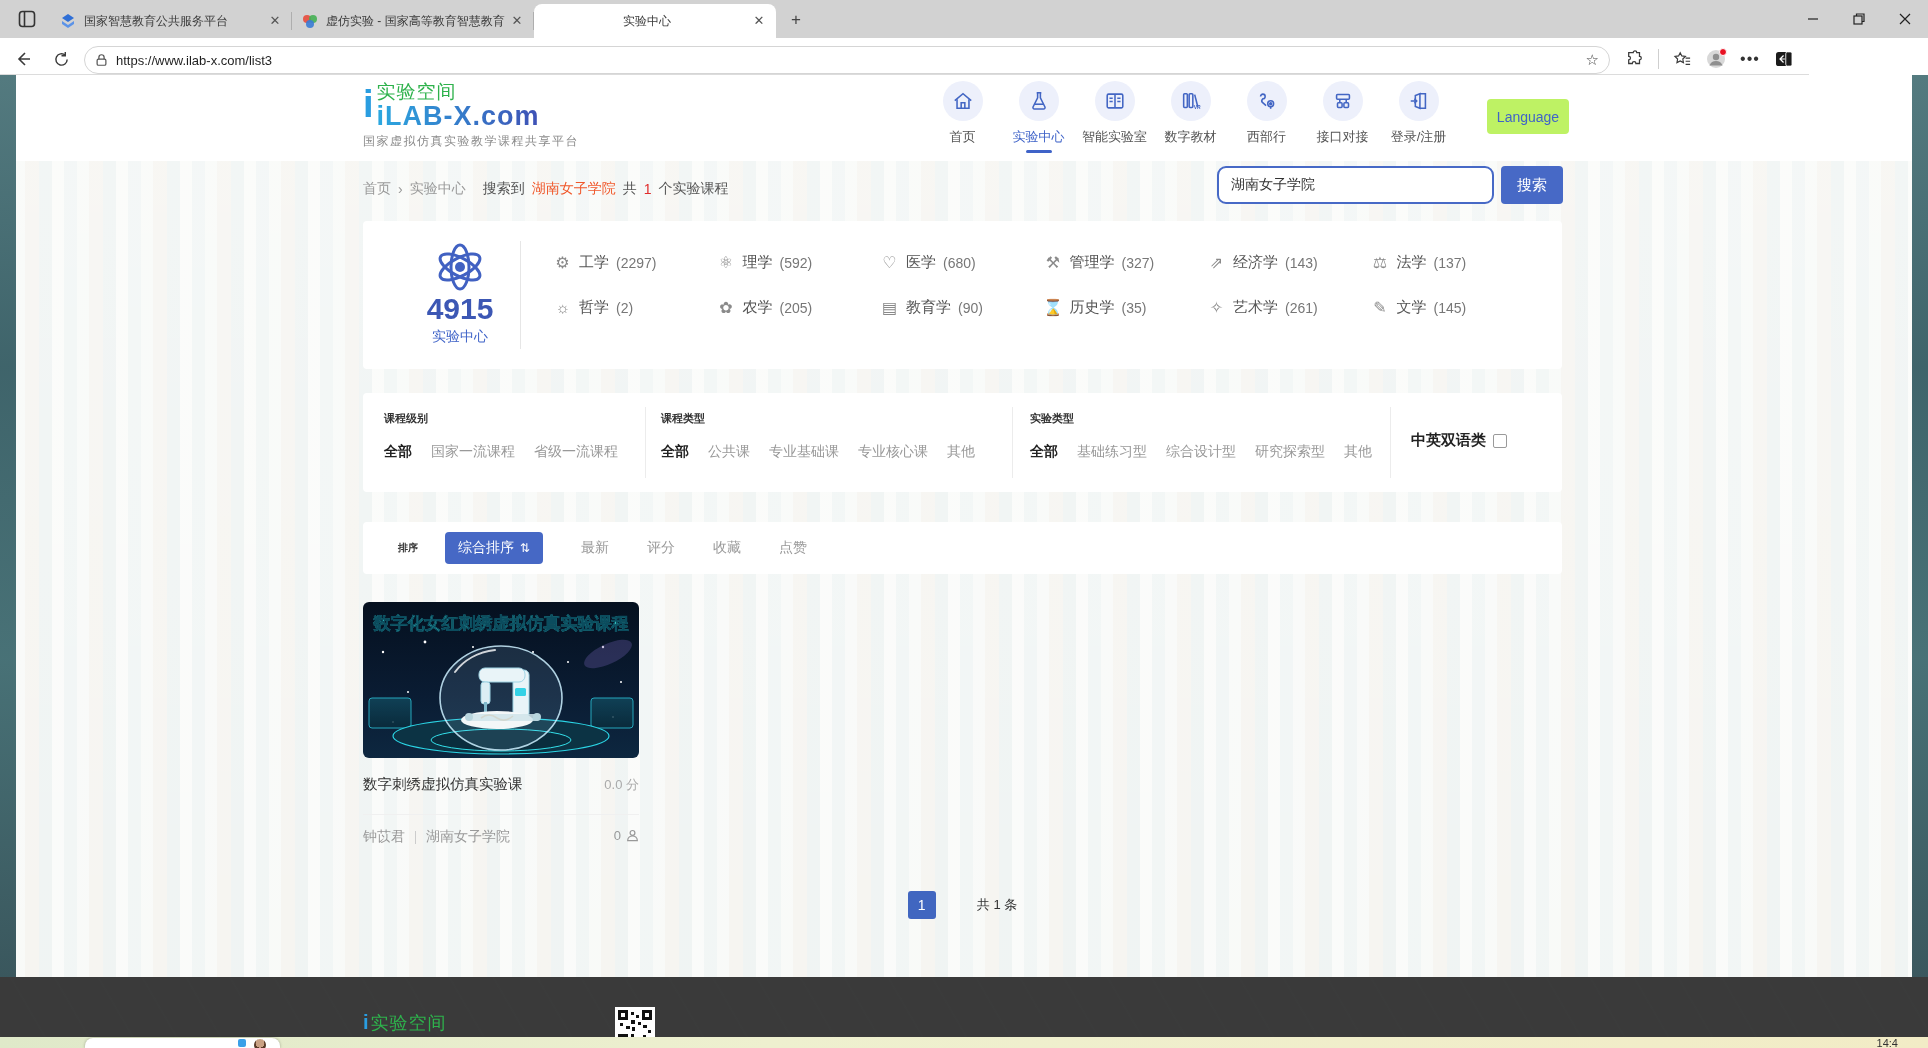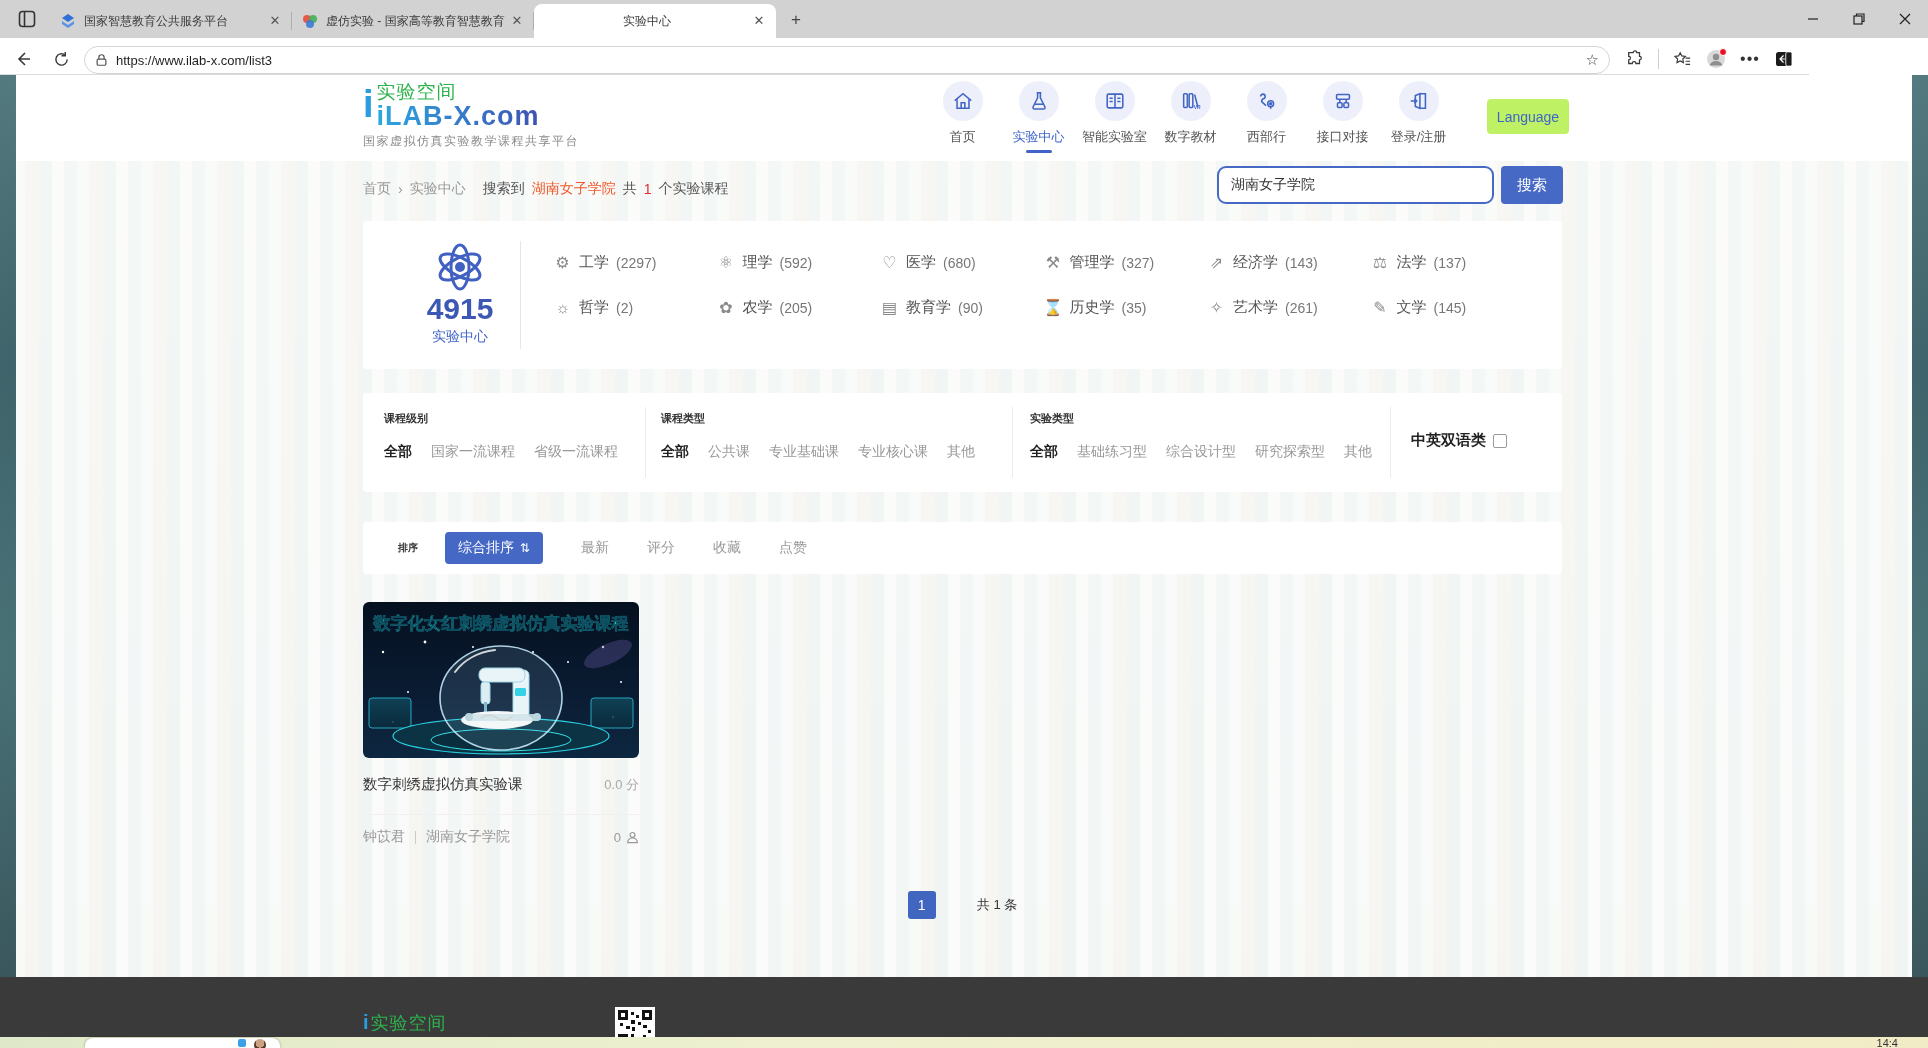--- a/index.html
+++ b/index.html
@@ -102,21 +102,21 @@
   .sort-label { font-size:10px; font-weight:bold; color:#333; margin-left:35px; }
   .sort-active { margin-left:27px; background:#4668c5; color:#fff; font-size:14px; border:none; border-radius:4px; height:32px; padding:0 13px; display:flex; align-items:center; gap:6px; }
   .sort-arrows { font-size:12px; line-height:12px; }
   .sort-opt { font-size:14px; color:#999; margin-left:38px; }
 
   .course-card { position:absolute; left:363px; top:527px; width:276px; }
   .course-banner { width:276px; height:156px; border-radius:6px; overflow:hidden; display:block; }
   .course-title-row { margin-top:17px; display:flex; justify-content:space-between; align-items:center; }
   .course-title { font-size:14.5px; color:#333; }
   .course-rating { font-size:13px; color:#aaa; }
-  .course-meta-row { margin-top:20px; padding-top:13px; border-top:1px solid #f0f0f0; display:flex; justify-content:space-between; align-items:center;gap:44px; }
+  .course-meta-row { margin-top:20px; padding-top:13px; border-top:1px solid #f0f0f0; display:flex; justify-content:space-between; align-items:flex-start;gap:44px; }
   .course-meta-left { display:flex; align-items:center; gap:10px; font-size:14px; color:#999; }
   .meta-pipe { width:1px; height:13px; background:#ccc; }
   .course-views { display:flex; align-items:center; gap:5px; font-size:13px; color:#999; }
 
   .pagination { position:absolute; left:363px; top:816px; width:1199px; display:flex; justify-content:center; align-items:center; gap:10px; }
   .page-num { width:28px; height:28px; background:#4066c0; color:#fff; font-size:14px; border-radius:3px; display:flex; align-items:center; justify-content:center; }
   .page-total { font-size:13px; color:#333;margin-left:31px; }
 
   .site-footer { position:absolute; left:0; right:0; top:902px; height:60px; background:#3a3a3a;
     background-image:linear-gradient(rgba(58,58,58,.97),rgba(58,58,58,.97)), repeating-linear-gradient(60deg,#4a5c58 0 2px,transparent 2px 38px); }

